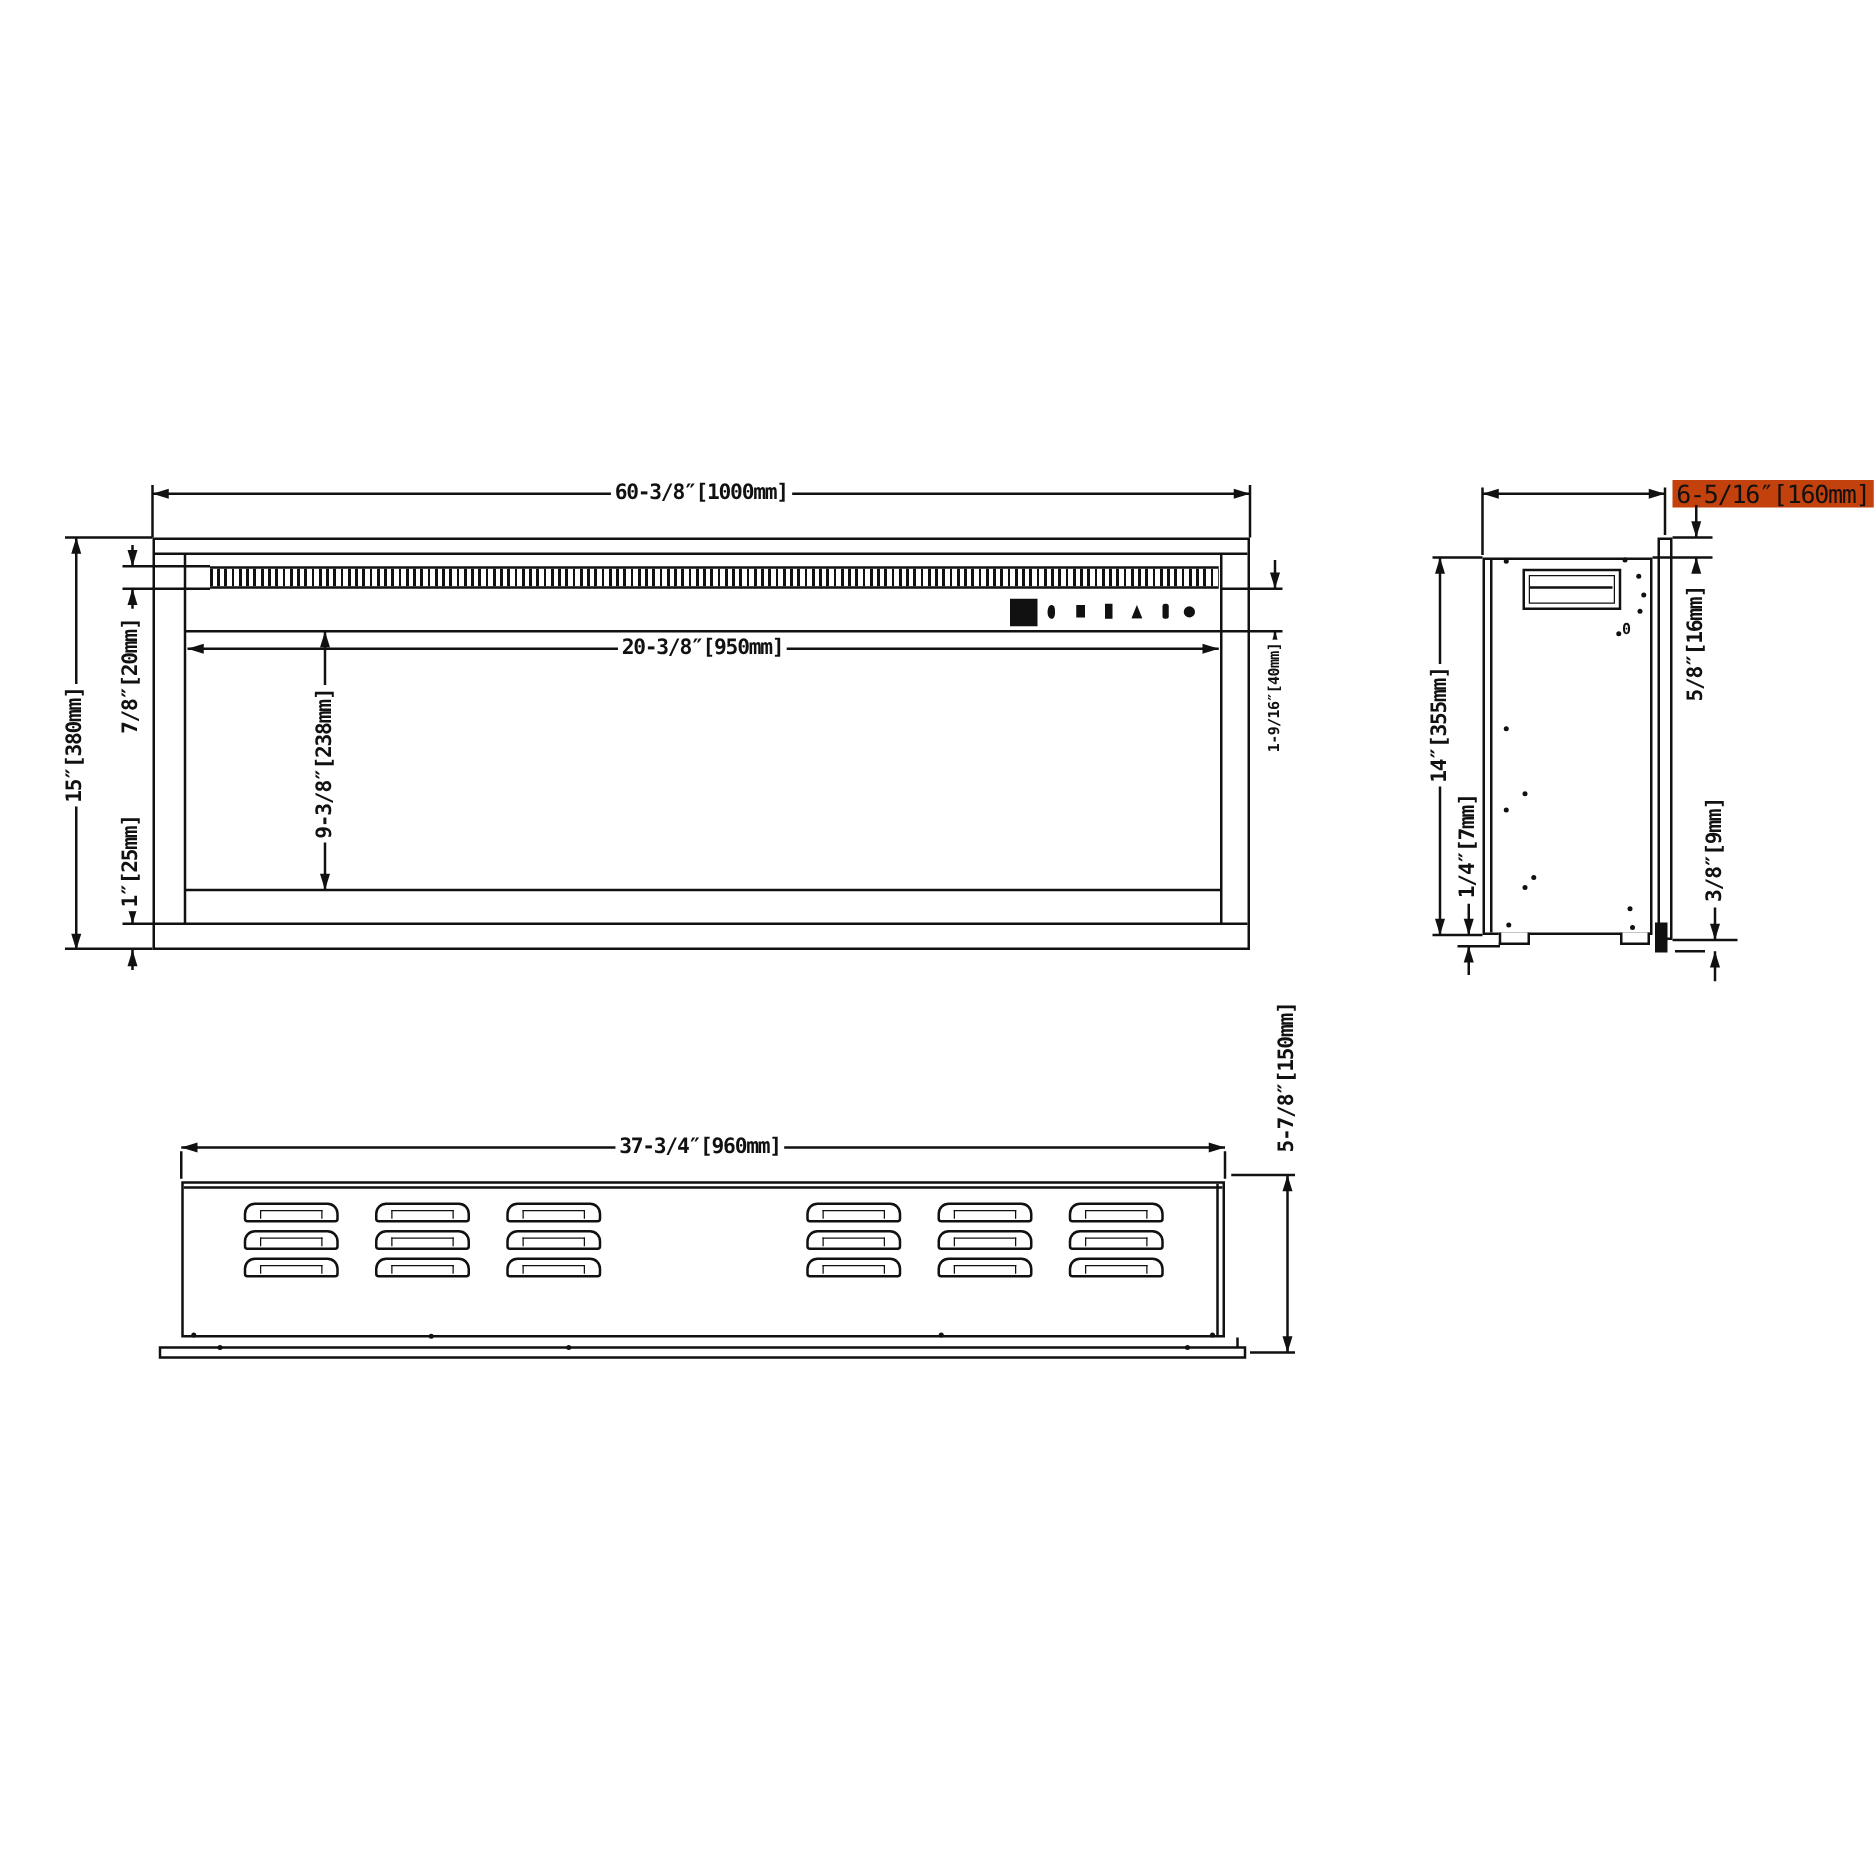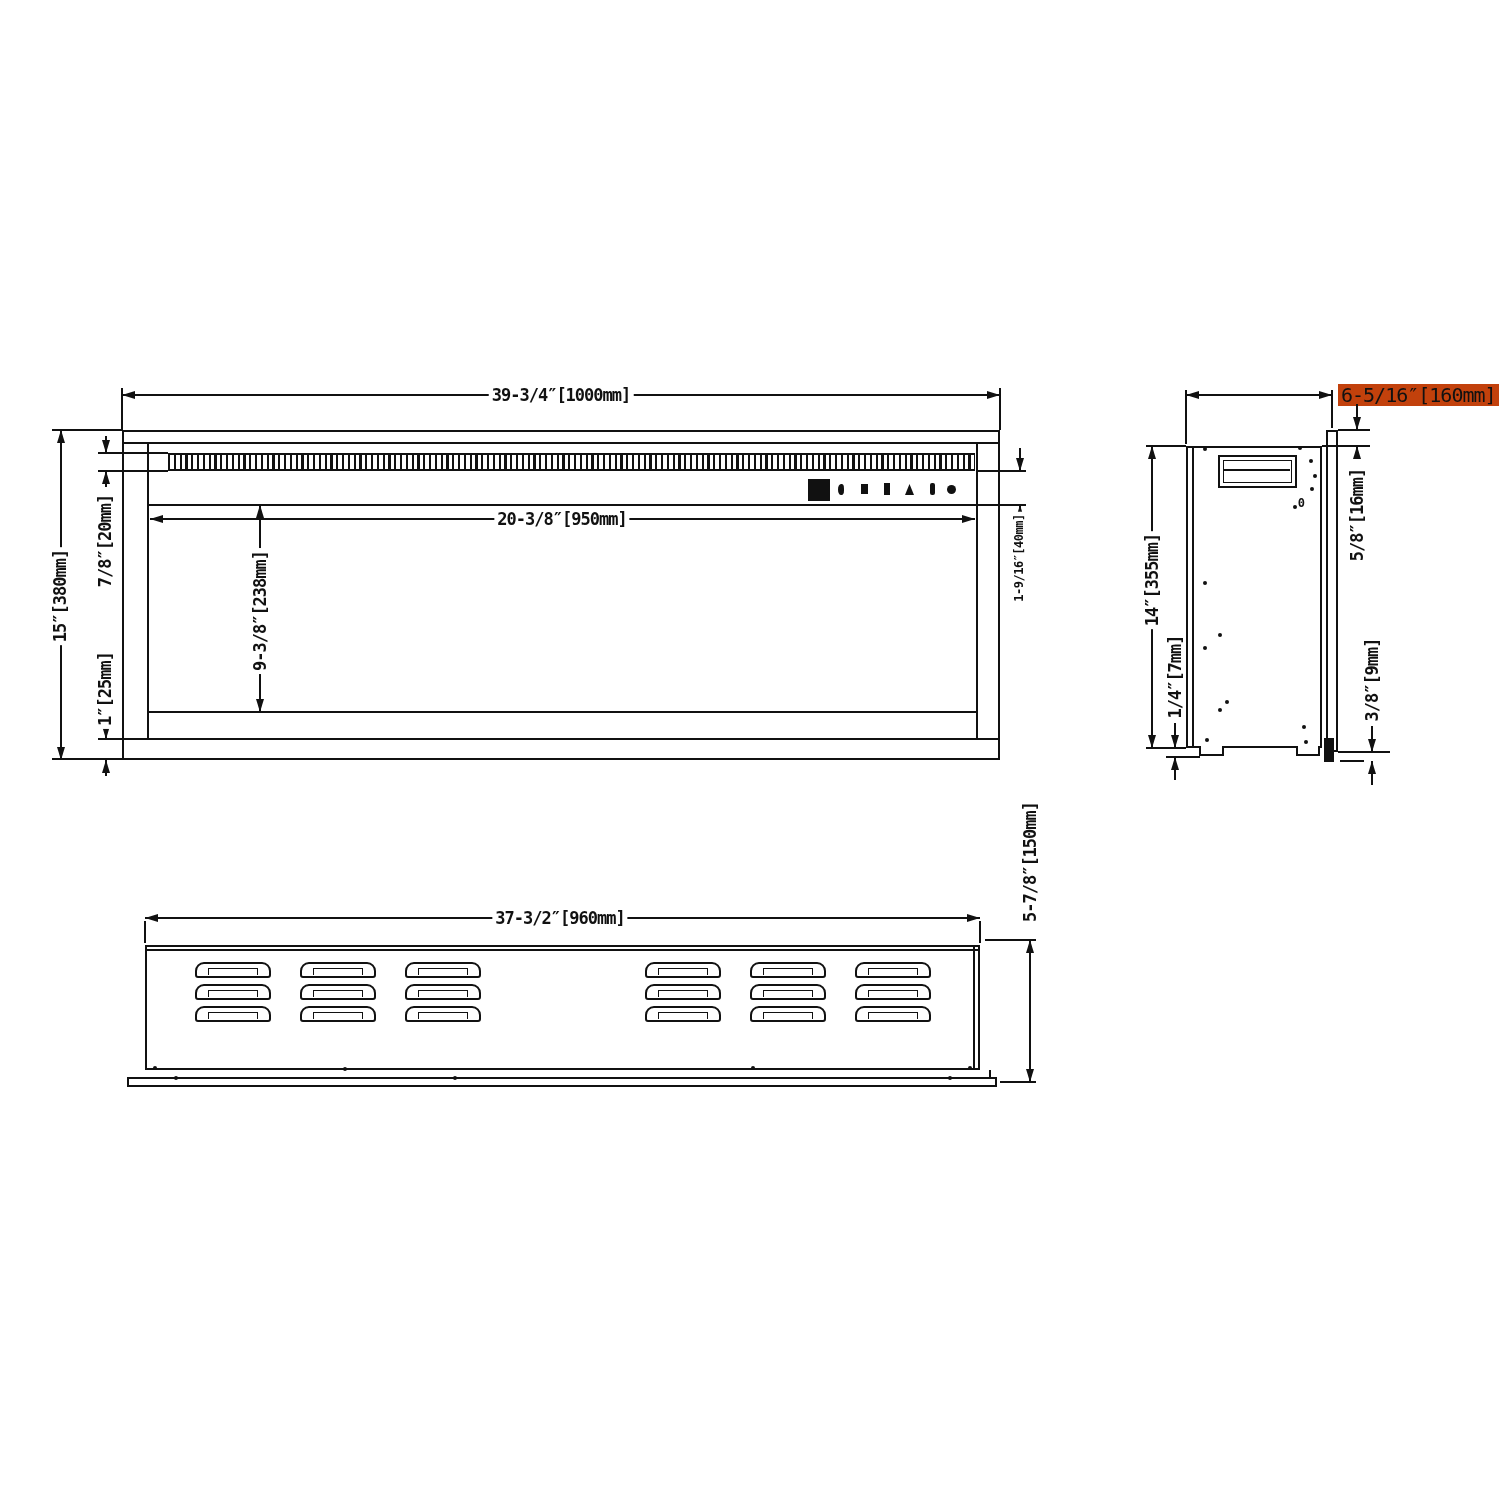--- a/index.html
+++ b/index.html
@@ -54,21 +54,21 @@
       <div class="disp" style="left:905px;top:484px;width:9px;height:11px;clip-path:polygon(50% 0,100% 100%,0 100%)"></div>
       <div class="disp" style="left:930px;top:483px;width:5px;height:12px;border-radius:2px"></div>
       <div class="disp" style="left:947px;top:485px;width:9px;height:9px;border-radius:50%"></div>
     </div>
 
     <div class="lv" style="left:121px;top:388px;height:42px"></div>
     <div class="lv" style="left:999px;top:388px;height:42px"></div>
     <div class="lh" style="left:122px;top:394px;width:878px"></div>
     <div class="ar ar-l" style="left:122px;top:391px"></div>
     <div class="ar ar-r" style="left:987px;top:391px"></div>
-    <div class="hlabel" style="left:561px;top:395px">39-3/4″[1000mm]</div>
+    <div class="hlabel" style="left:561px;top:395px">60-3/8″[1000mm]</div>
 
     <div class="lh" style="left:150px;top:518px;width:825px"></div>
     <div class="ar ar-l" style="left:150px;top:515px"></div>
     <div class="ar ar-r" style="left:962px;top:515px"></div>
     <div class="hlabel" style="left:562px;top:519px">20-3/8″[950mm]</div>
 
     <div class="lh" style="left:52px;top:429px;width:70px"></div>
     <div class="lh" style="left:52px;top:758px;width:70px"></div>
     <div class="lv" style="left:60px;top:430px;height:330px"></div>
     <div class="ar ar-u" style="left:57px;top:430px"></div>
@@ -240,21 +240,21 @@
     <div class="dot" style="left:453px;top:1076px"></div>
     <div class="dot" style="left:751px;top:1066px"></div>
     <div class="dot" style="left:948px;top:1076px"></div>
     <div class="dot" style="left:968px;top:1066px"></div>
 
     <div class="lv" style="left:144px;top:921px;height:22px"></div>
     <div class="lv" style="left:979px;top:921px;height:22px"></div>
     <div class="lh" style="left:145px;top:917px;width:835px"></div>
     <div class="ar ar-l" style="left:145px;top:914px"></div>
     <div class="ar ar-r" style="left:967px;top:914px"></div>
-    <div class="hlabel" style="left:560px;top:918px">37-3/2″[960mm]</div>
+    <div class="hlabel" style="left:560px;top:918px">37-3/4″[960mm]</div>
 
     <div class="lh" style="left:985px;top:939px;width:51px"></div>
     <div class="lh" style="left:1000px;top:1081px;width:36px"></div>
     <div class="lv" style="left:1029px;top:940px;height:142px"></div>
     <div class="ar ar-u" style="left:1026px;top:940px"></div>
     <div class="ar ar-d" style="left:1026px;top:1069px"></div>
     <div class="vlabel" style="left:1030px;top:862px">5-7/8″[150mm]</div>
   </div>
 
 </div>

